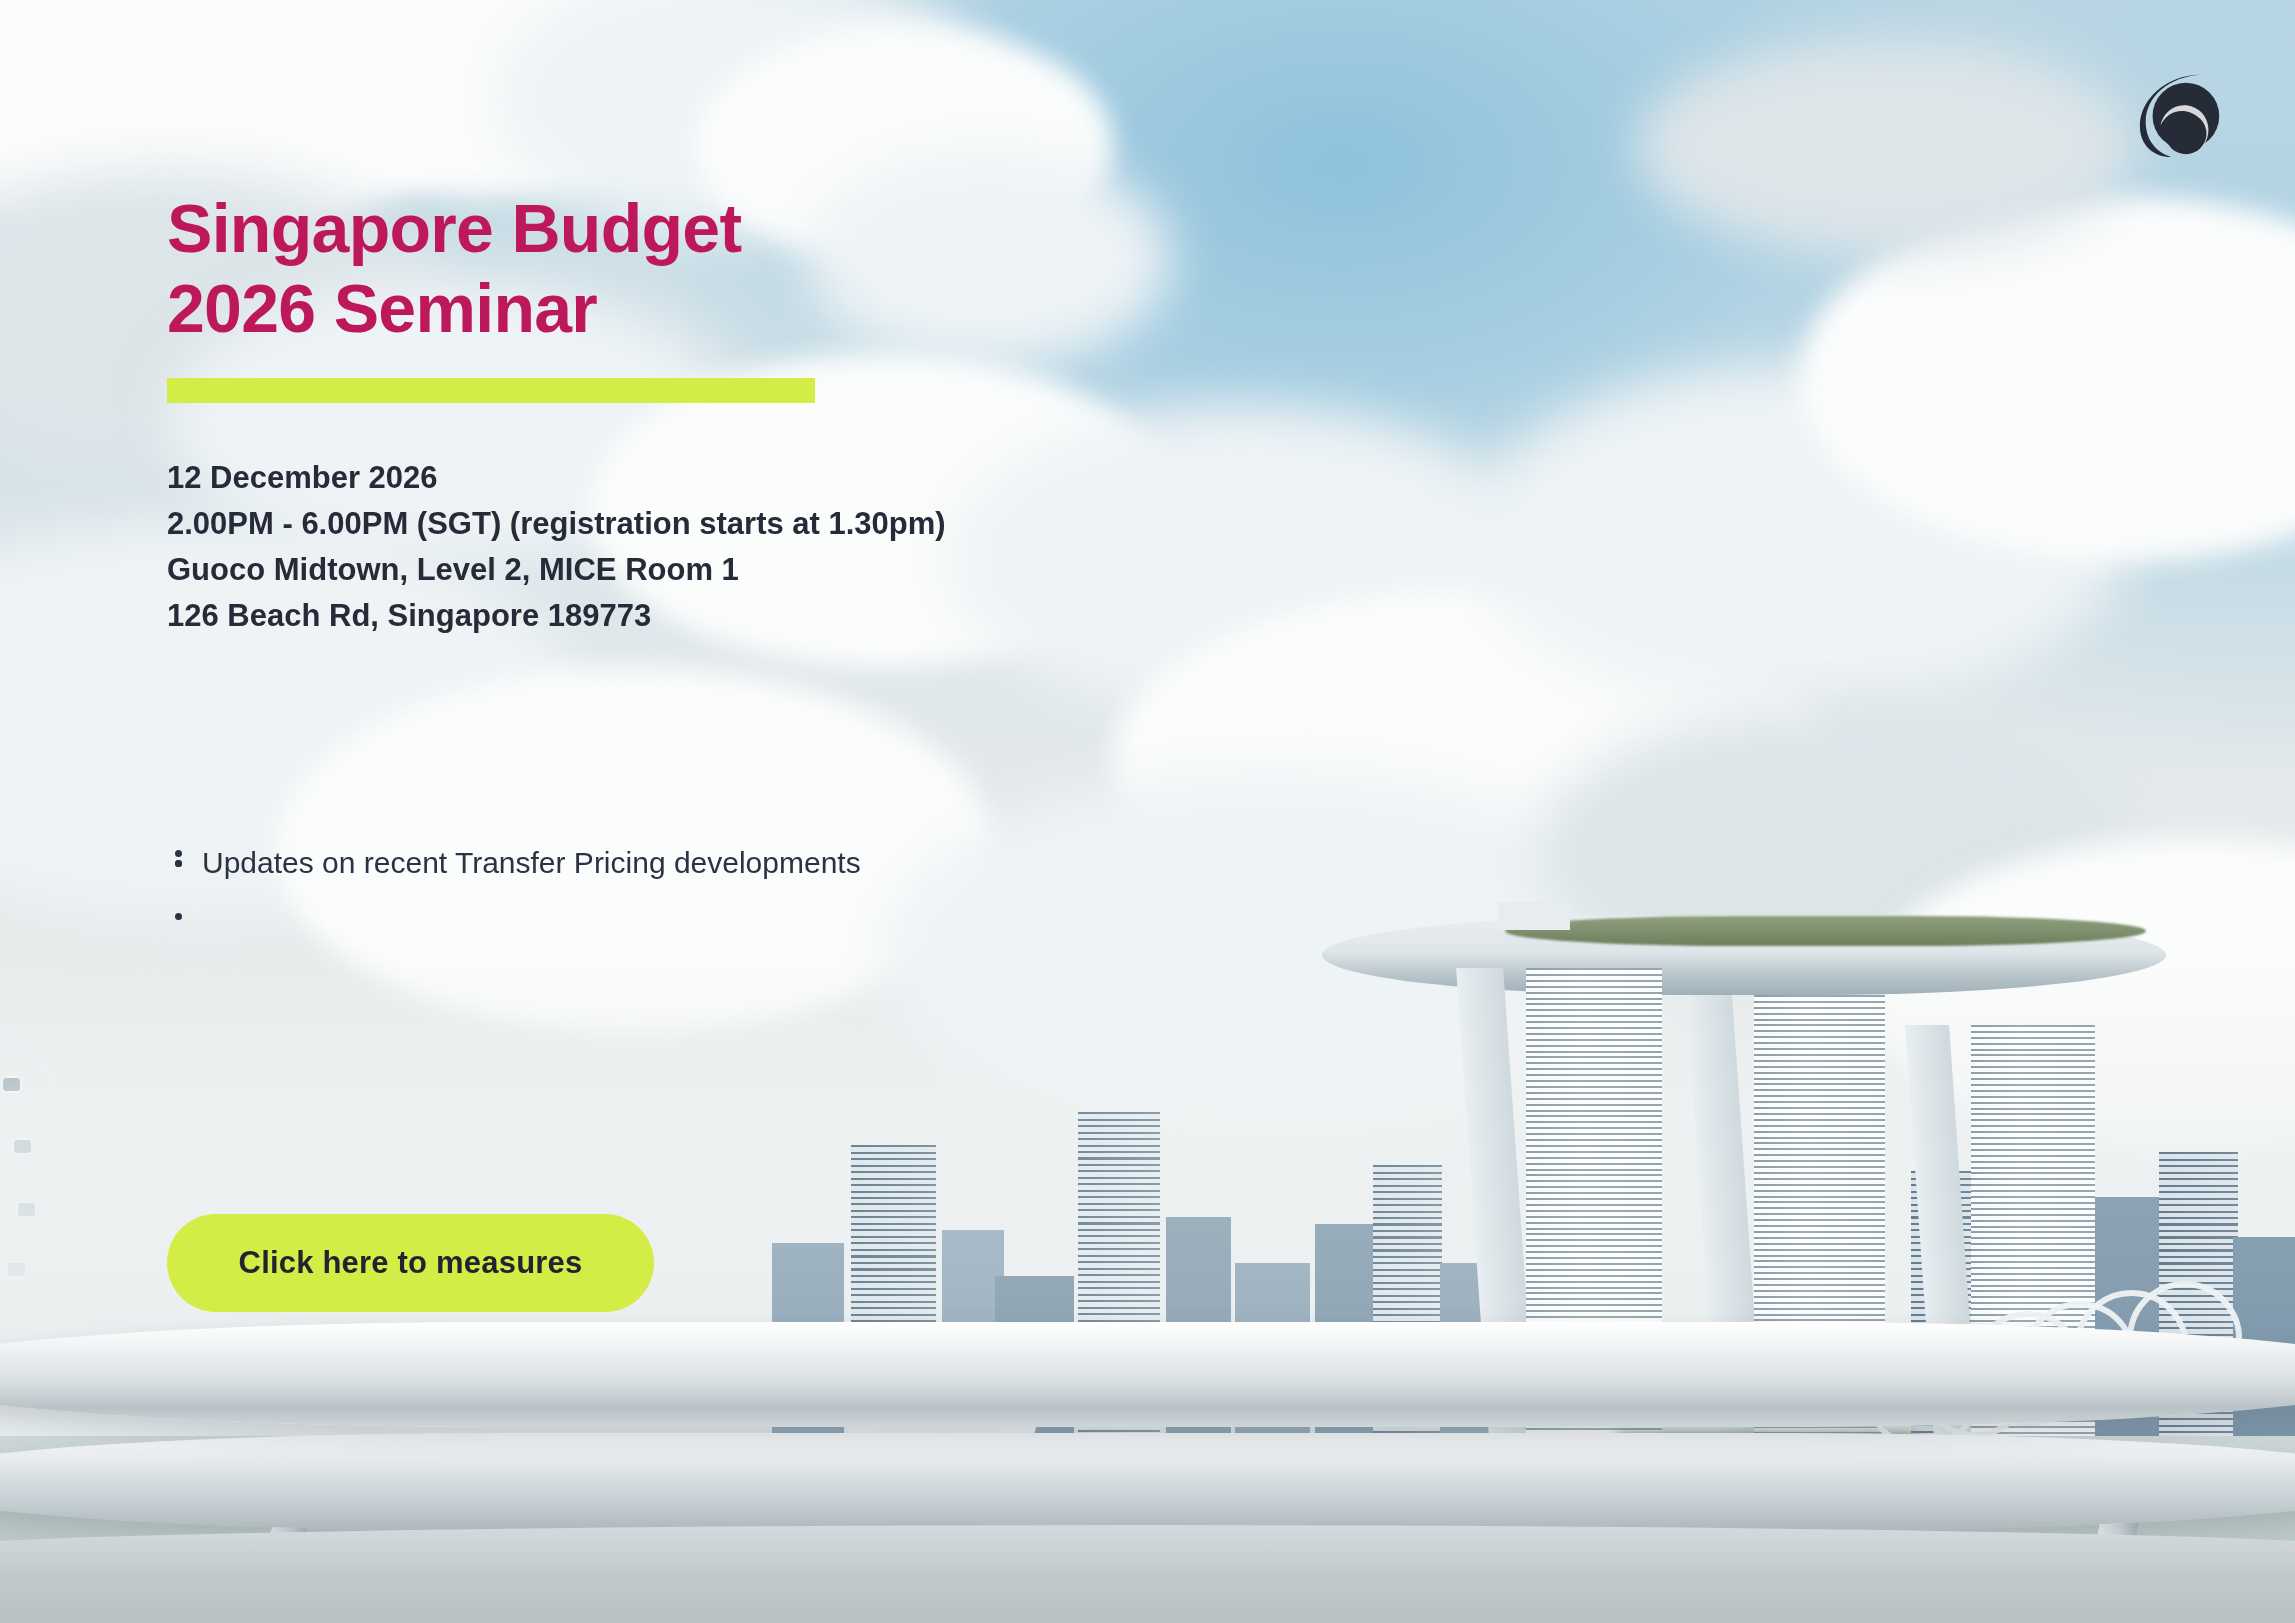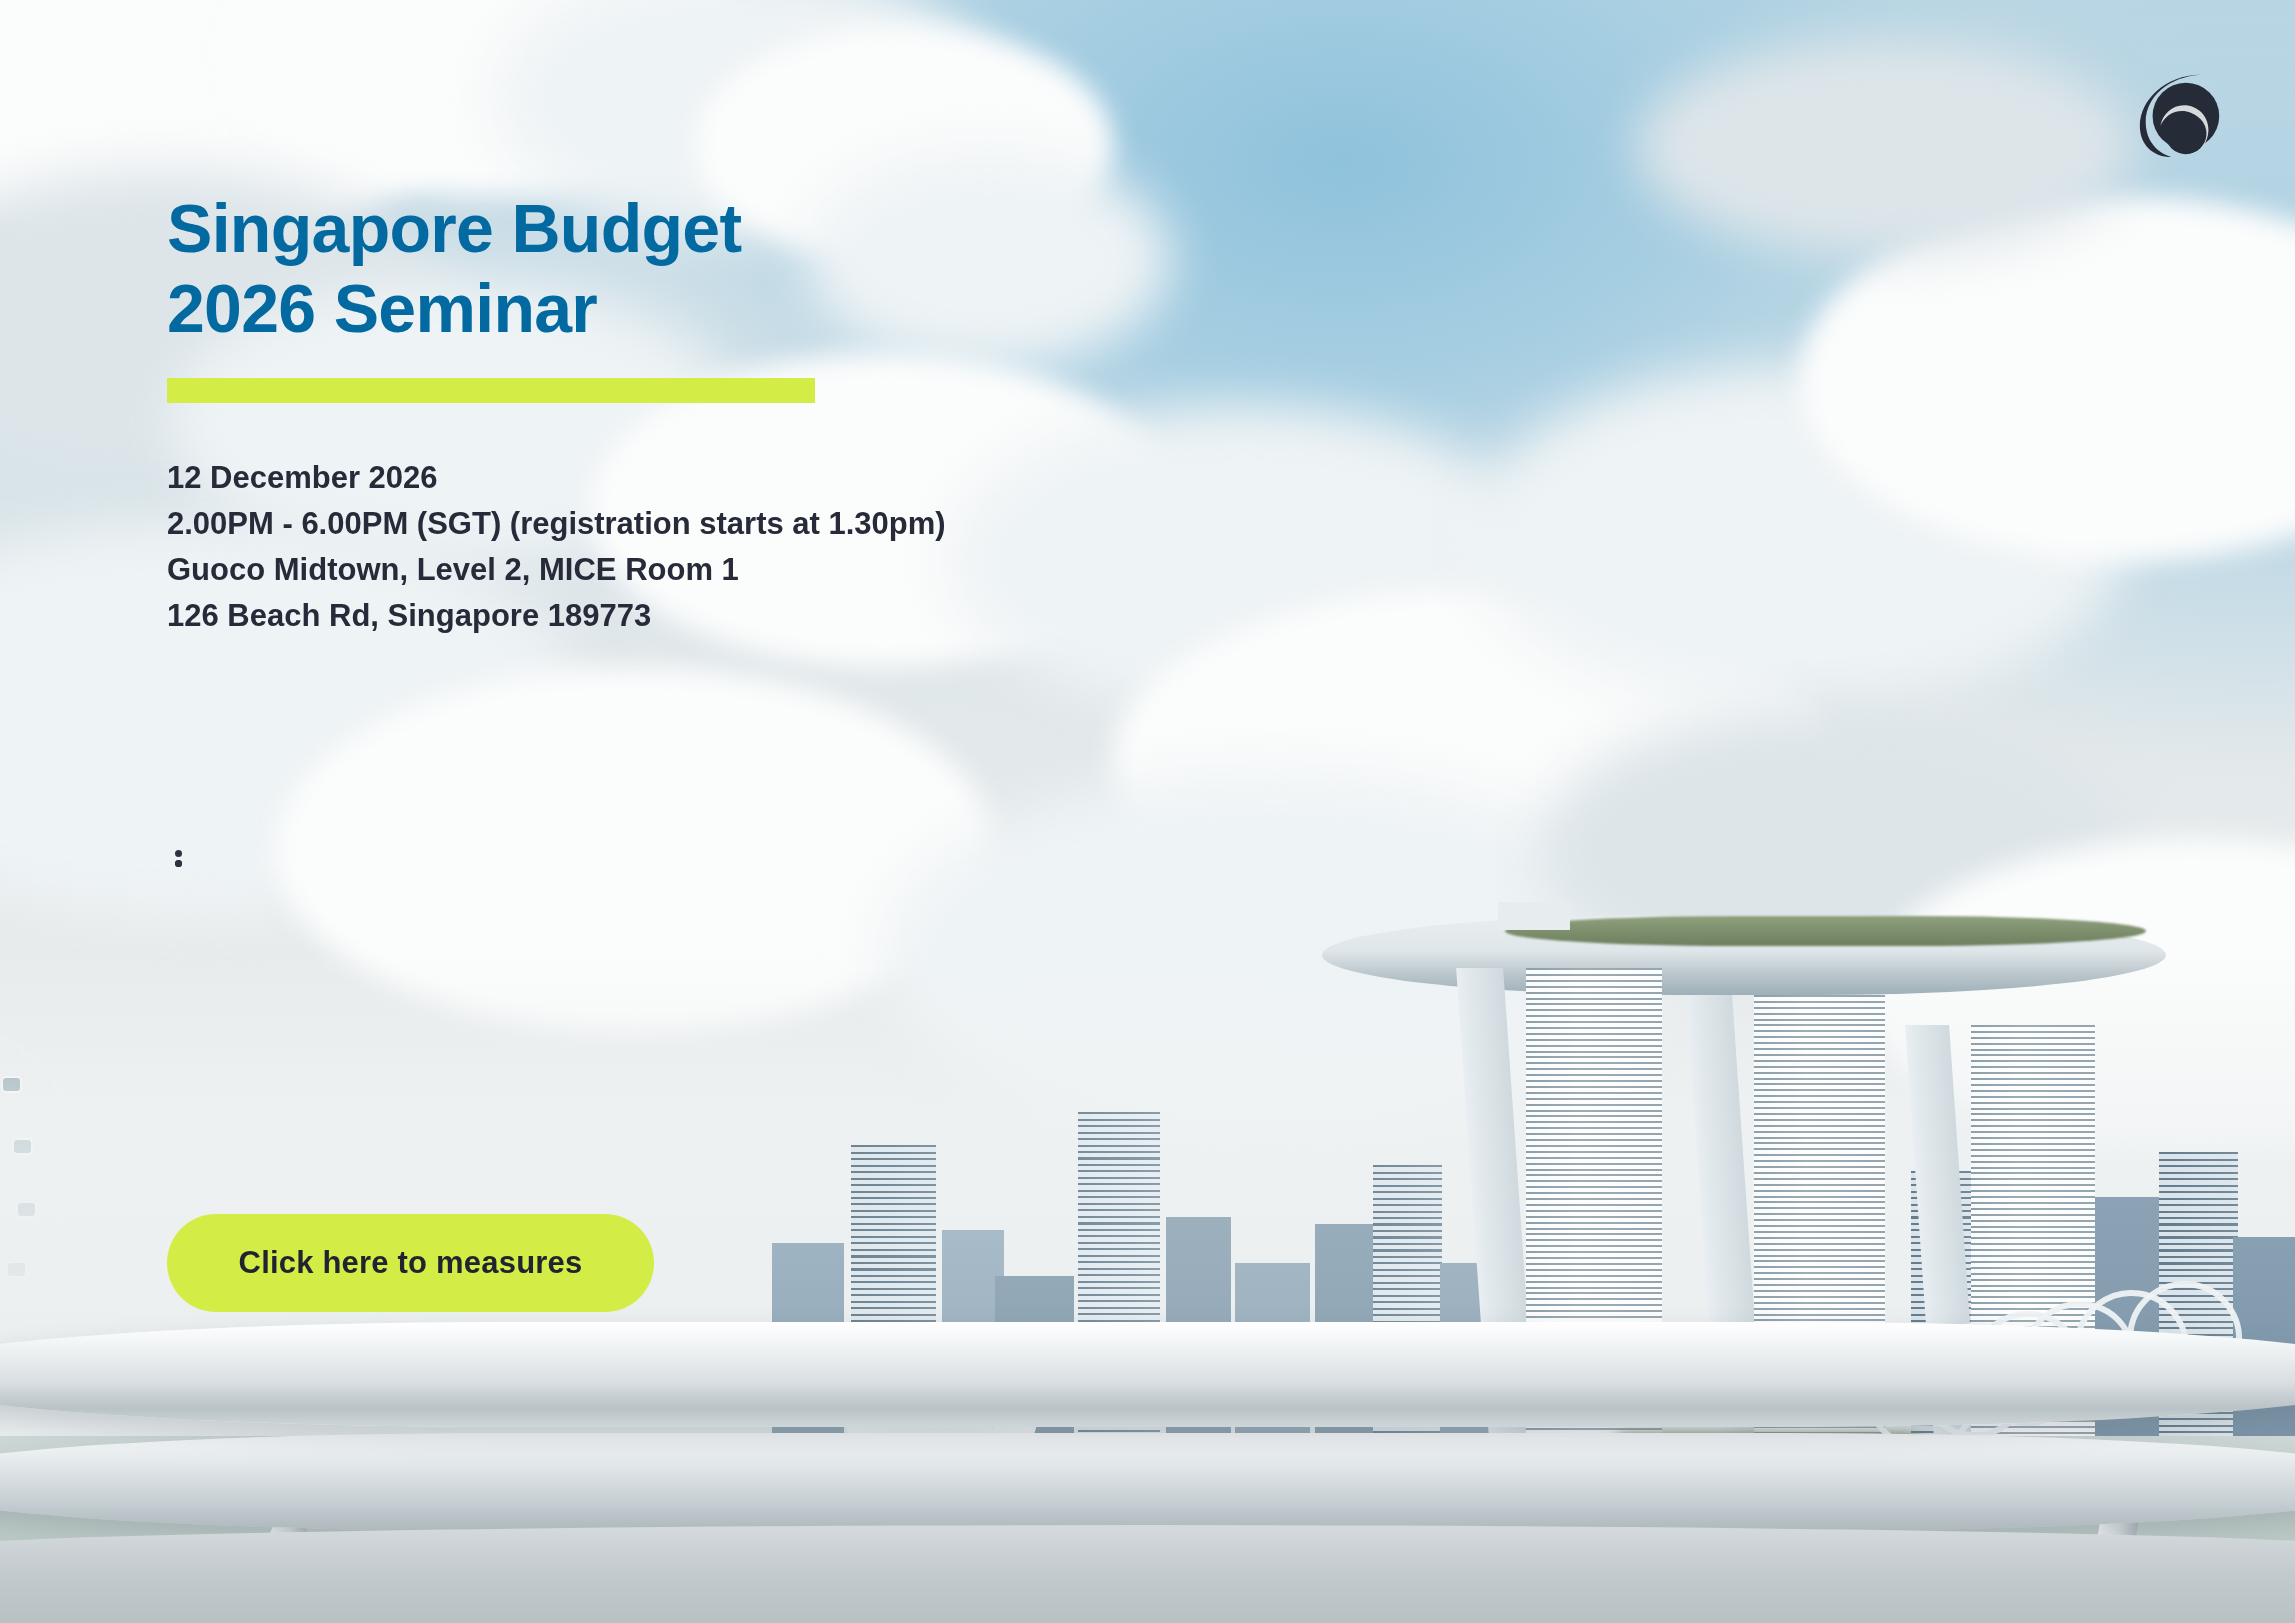--- a/index.html
+++ b/index.html
@@ -98,21 +98,21 @@
     position:absolute; left:-118px; right:-118px; top:1525px; bottom:-26px;
     background:linear-gradient(180deg,#d4dadd 0%,#c3cacd 40%,#b4bcbf 100%);
     border-radius:50%/22% 22% 0 0;
   }
 
   
   #content{ position:absolute; inset:0; }
 
   .title{
     position:absolute; left:167px; top:188px;
-    color:#0369a1;
+    color:#be185d;
     font-size:68px; font-weight:bold; line-height:1.18;
     letter-spacing:-0.7px;
     white-space:pre-line;
     font-stretch:condensed;
   }
   .accent-bar{
     position:absolute; left:167px; top:378px;
     width:648px; height:25px; background:#d4ec46;
   }
   .details{
@@ -265,19 +265,20 @@
 
   <div class="details">12 December 2026
 2.00PM - 6.00PM (SGT) (registration starts at 1.30pm)
 Guoco Midtown, Level 2, MICE Room 1
 126 Beach Rd, Singapore 189773</div>
 
 
   <ul class="bullets">
     <li><span class="dot"></span></li>
     <li><span class="dot"></span></li>
+    <li><span class="dot"></span><span>Updates on recent Transfer Pricing developments</span></li>
     <li><span class="dot"></span></li>
   </ul>
 
   <button class="cta">Click here to measures</button>
 
 </div>
 
 
 </body></html>

